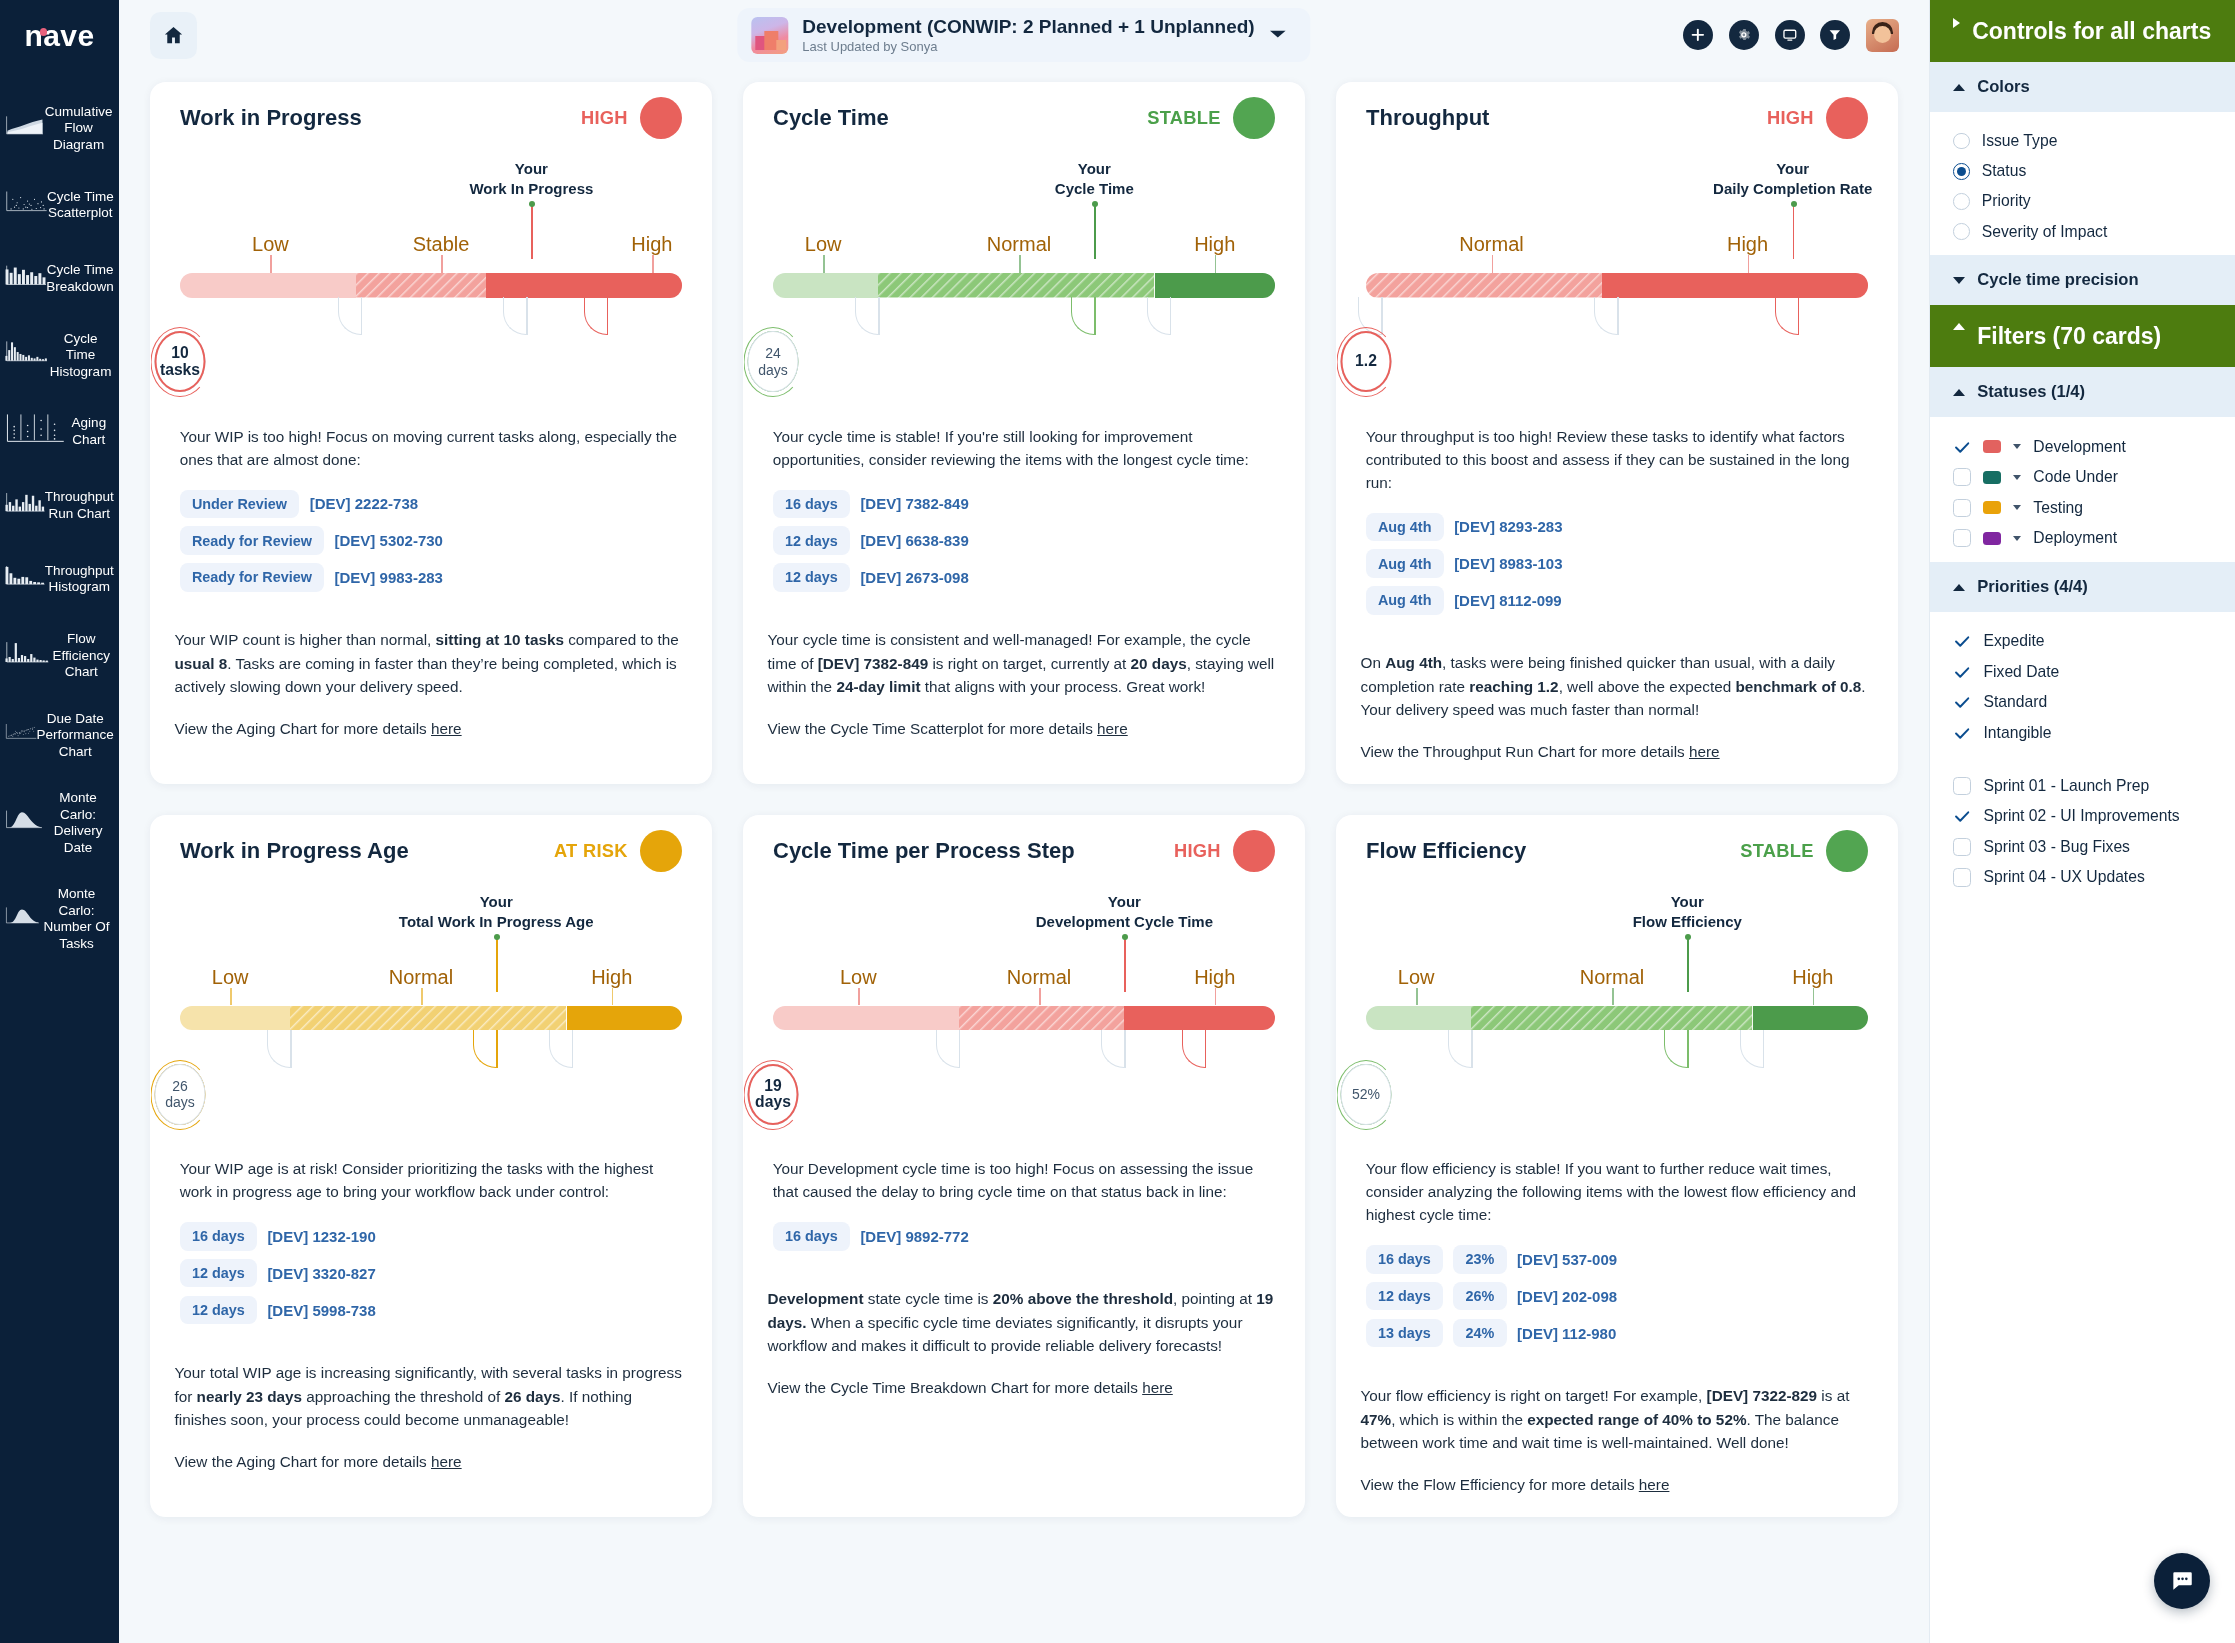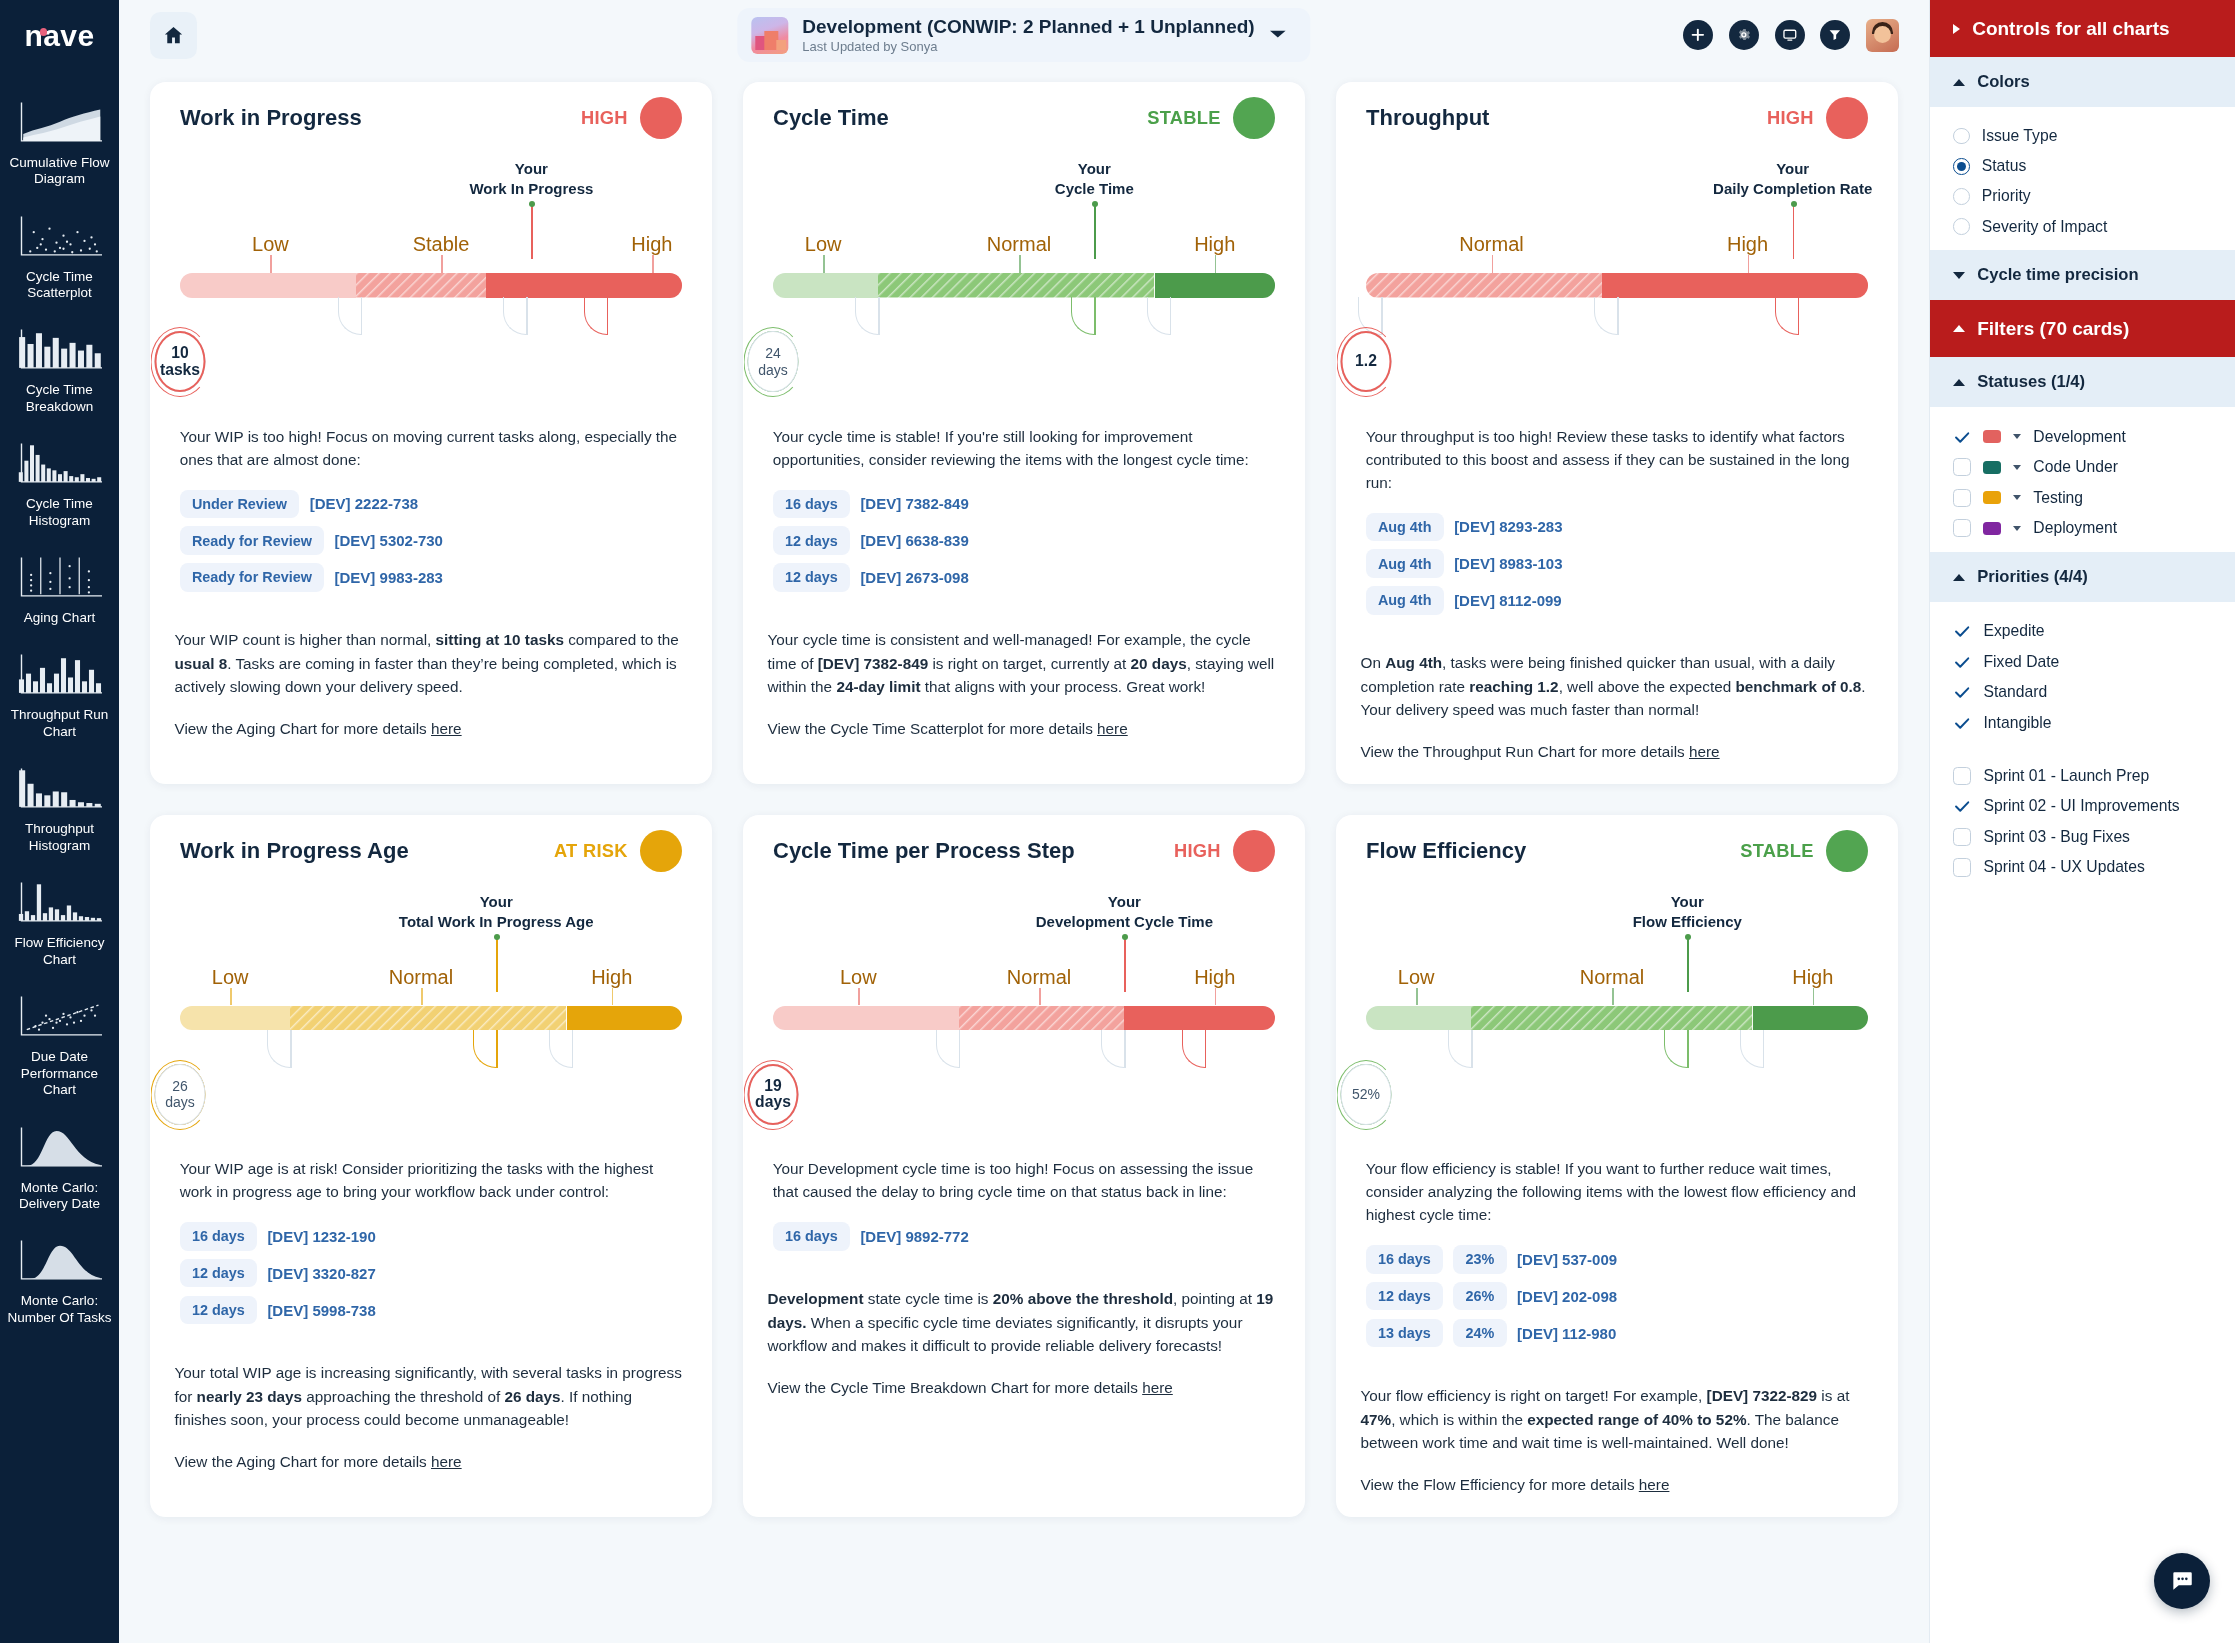--- a/index.html
+++ b/index.html
@@ -21,21 +21,21 @@
   }
   .logo { margin-bottom: 35px; position: relative; }
   .logo-text {
     color: #ffffff; font-size: 30px; font-weight: 700; letter-spacing: 0.4px;
   }
   .logo-dot {
     position: absolute; width: 7.9px; height: 7.9px; border-radius: 50%;
     background: #e8617c; top: 8.7px; left: 15px;
   }
   .nav-item {
-    width: 119px; display: flex; flex-direction: column; align-items: center;
+    width: 119px; display: flex; align-items: center;
     padding: 8.7px 5.2px 14px 5.2px; cursor: pointer;
   }
   .nav-icon { height: 51px; width: 84px; display: block; }
   .nav-label {
     color: #ffffff; font-size: 13.5px; line-height: 16.6px; text-align: center;
     margin-top: 7px; font-weight: 400;
   }
 
   
   .main { flex: 1; height: 1644px; position: relative; overflow: hidden; }
@@ -165,22 +165,22 @@
     margin: 21px 24.5px 0 24.5px; font-size: 15.3px; color: #1d2d3e;
   }
   .footer-link a { color: #1d2d3e; text-decoration: underline; cursor: pointer; }
 
   
   .rpanel {
     width: 307px; min-width: 307px; height: 1644px; background: #ffffff;
     border-left: 0.9px solid #e3ebf2; position: relative; overflow: hidden;
   }
   .rp-dark {
-    background: #b91c1c; color: #ffffff; font-size: 19px; font-weight: 700;
-    padding: 17.5px 23px; display: flex; align-items: center; gap: 12.2px; cursor: pointer;
+    background: #4d7c0f; color: #ffffff; font-size: 23px; font-weight: 700;
+    padding: 17.5px 23px; display: flex; align-items: flex-start; gap: 12.2px; cursor: pointer;
   }
   .rp-sub {
     background: #e4eef7; color: #13283f; font-size: 16.6px; font-weight: 700;
     padding: 15px 23px; display: flex; align-items: center; gap: 12.2px; cursor: pointer;
   }
   .rp-body { padding: 14px 23px 8.7px 23px; }
   .rp-row {
     display: flex; align-items: center; gap: 12.2px; padding: 6.1px 0; cursor: pointer;
     font-size: 15.7px; color: #13283f;
   }

